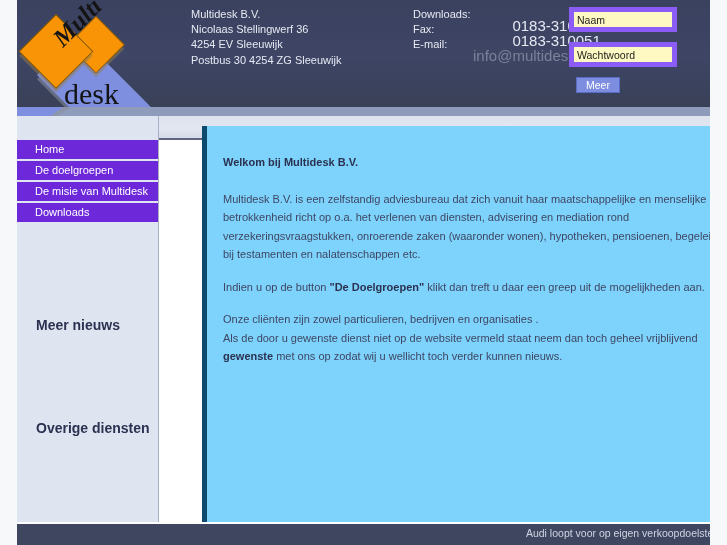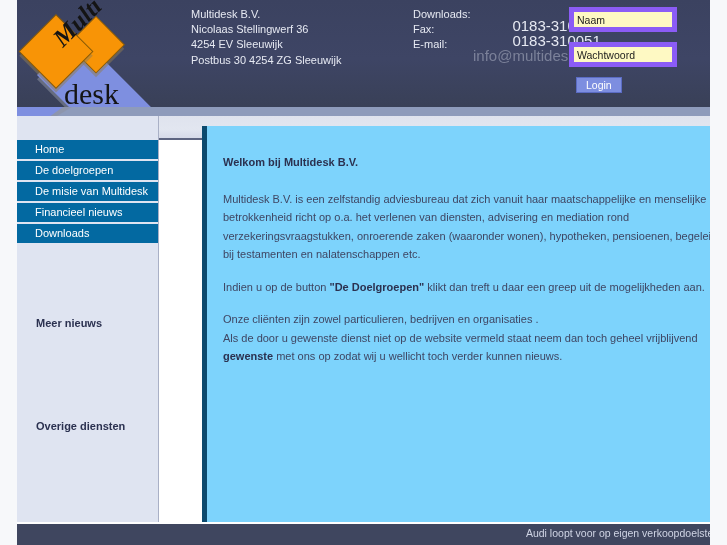--- a/index.html
+++ b/index.html
@@ -153,34 +153,34 @@
   }
   .nav {
     position: absolute;
     left: 17px; top: 140px;
     width: 141px;
   }
   .nav-item {
     display: block;
     height: 19px;
     line-height: 19px;
-    background: #0369a1;
+    background: #6d28d9;
     color: #ffffff;
     font-size: 11px;
     padding-left: 18px;
     margin-bottom: 2px;
     cursor: pointer;
     box-sizing: border-box;
     white-space: nowrap;
     overflow: hidden;
   }
   .side-head {
     position: absolute;
     left: 36px;
-    font-size: 11px;
+    font-size: 14px;
     font-weight: bold;
     color: #2b3150;
     white-space: nowrap;
   }
   .side-head.meer { top: 317px; }
   .side-head.overige { top: 420px; }
 
   
   .content {
     position: absolute;
@@ -264,21 +264,21 @@
 
     <div class="values">
       <div>0183-310412</div>
       <div>0183-310051</div>
       <div class="muted">info@multidesk.net</div>
     </div>
 
     <div class="login-box">
       <input class="login-field" type="text" value="Naam" style="">
       <input class="login-field" type="text" value="Wachtwoord" style="">
-      <button class="login-btn">Login</button>
+      <button class="login-btn">Meer</button>
     </div>
   </div>
 
   <div class="logo">
     <svg width="210" height="160" viewBox="0 0 210 160">
       <defs>
         <clipPath id="clipBox">
             <rect x="0" y="0" width="210" height="160"></rect>
           </clipPath>
       </defs>
@@ -316,21 +316,20 @@
     </svg>
   </div>
   <div class="band-rule"></div>
 
   <div class="sidebar"></div>
 
   <div class="nav">
     <div class="nav-item">Home</div>
     <div class="nav-item">De doelgroepen</div>
     <div class="nav-item">De misie van Multidesk</div>
-    <div class="nav-item">Financieel nieuws</div>
     <div class="nav-item">Downloads</div>
   </div>
 
   <div class="side-head meer">Meer nieuws</div>
   <div class="side-head overige">Overige diensten</div>
 
   <div class="content">
     <div class="content-inner">
       <div class="content-title">Welkom bij Multidesk B.V.</div>
 

